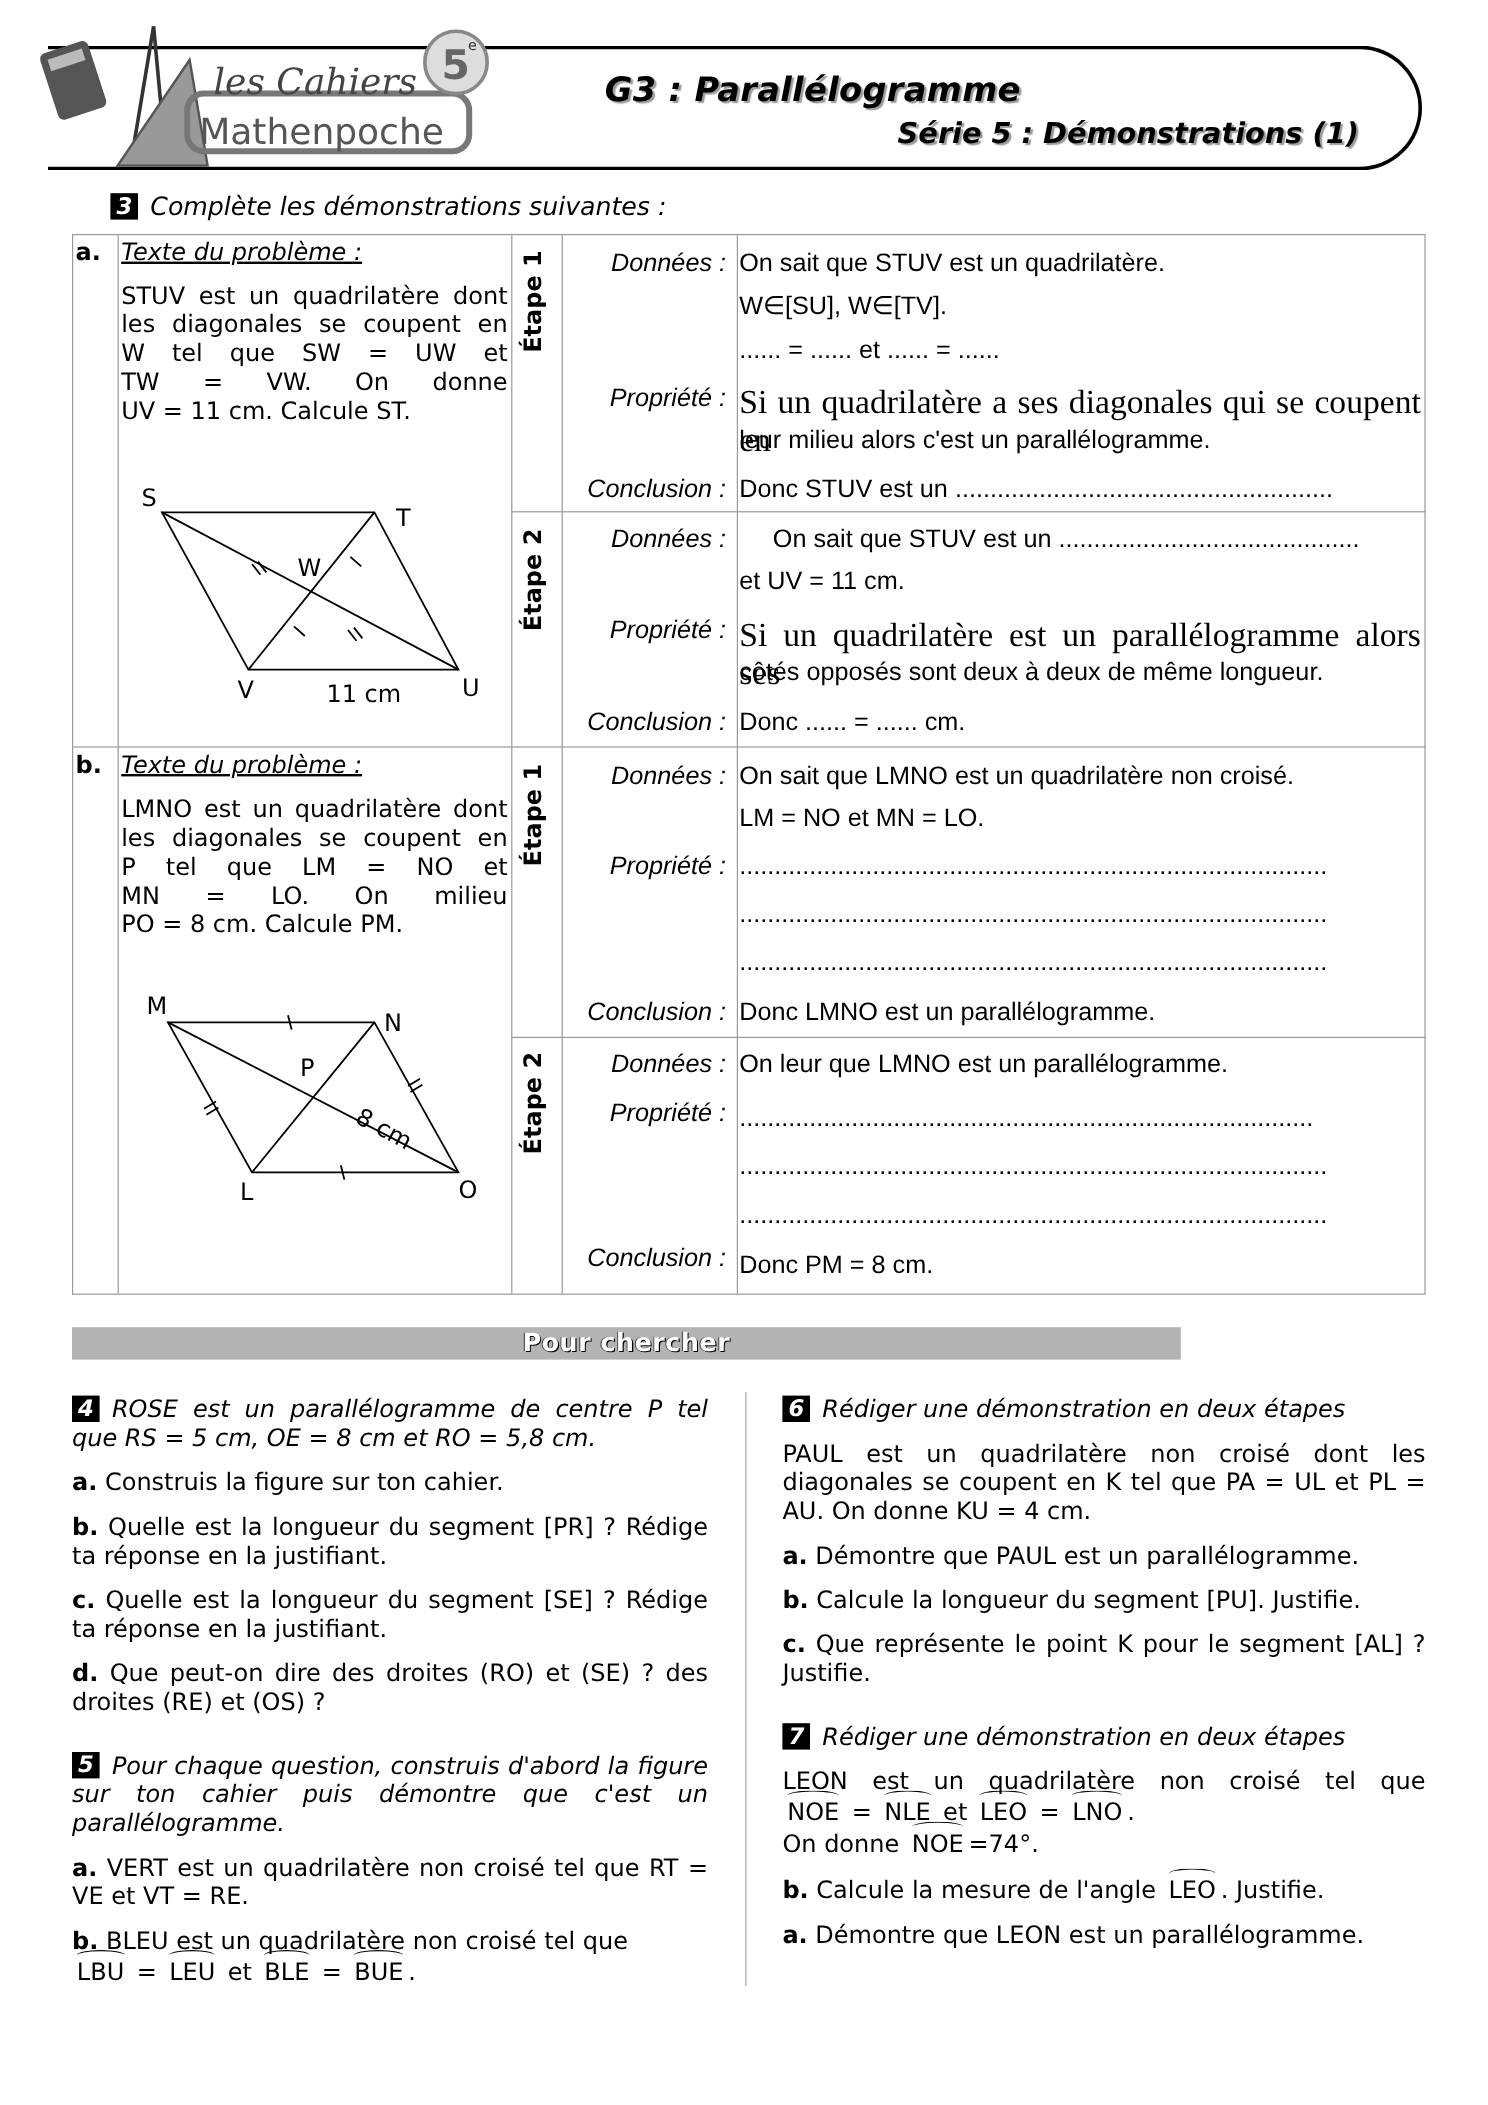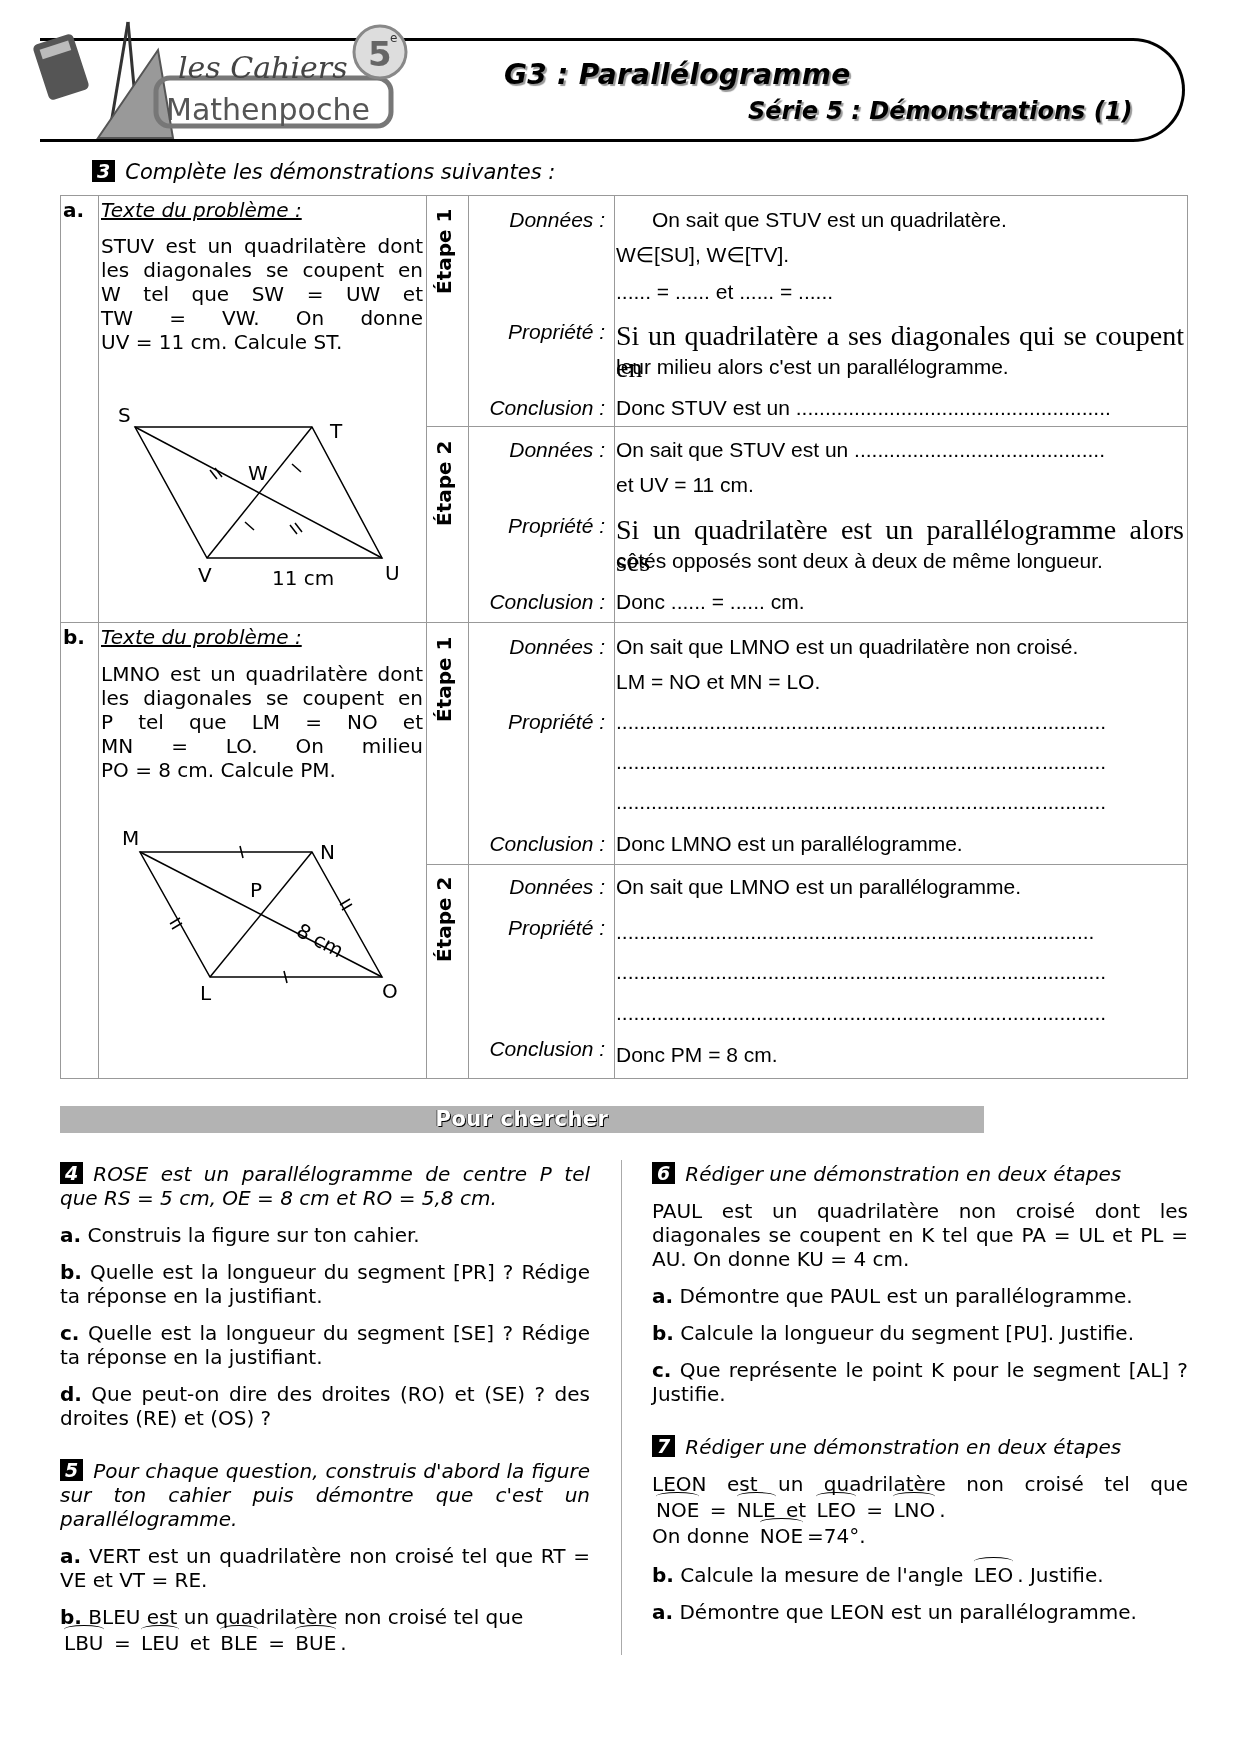--- a/index.html
+++ b/index.html
@@ -121,32 +121,32 @@
     <text x="230" y="38">T</text>
     <text x="285" y="180">U</text>
     <text x="98" y="182">V</text>
     <text x="148" y="80">W</text>
     <text x="172" y="185">11 cm</text>
   </g>
 </svg>
 
 <div class="abs etape" style="left:432px;top:294px;">Étape 1</div>
 <div class="abs row-label" style="left:415px;top:208px;">Données :</div>
-<div class="abs row-text" style="left:616px;top:208px;padding-left:36px;">On sait que STUV est un quadrilatère.</div>
+<div class="abs row-text" style="left:616px;top:208px;">On sait que STUV est un quadrilatère.</div>
 <div class="abs row-text" style="left:616px;top:243px;">W∈[SU], W∈[TV].</div>
 <div class="abs row-text" style="left:616px;top:280px;">...... = ......   et   ...... = ......</div>
 <div class="abs row-label" style="left:415px;top:320px;">Propriété :</div>
 <div class="abs row-just" style="left:616px;top:320px;">Si un quadrilatère a ses diagonales qui se coupent en</div>
 <div class="abs row-text" style="left:616px;top:355px;">leur milieu alors c'est un parallélogramme.</div>
 <div class="abs row-label" style="left:415px;top:396px;">Conclusion :</div>
 <div class="abs dots-line" style="left:616px;top:396px;">Donc STUV est un ......................................................</div>
 
 <div class="abs etape" style="left:432px;top:526px;">Étape 2</div>
 <div class="abs row-label" style="left:415px;top:438px;">Données :</div>
-<div class="abs dots-line" style="left:616px;top:438px;">On sait que STUV est un ...........................................</div>
+<div class="abs dots-line" style="left:616px;top:438px;padding-left:28px;">On sait que STUV est un ...........................................</div>
 <div class="abs row-text" style="left:616px;top:473px;">et UV = 11 cm.</div>
 <div class="abs row-label" style="left:415px;top:514px;">Propriété :</div>
 <div class="abs row-just" style="left:616px;top:514px;">Si un quadrilatère est un parallélogramme alors ses</div>
 <div class="abs row-text" style="left:616px;top:549px;">côtés opposés sont deux à deux de même longueur.</div>
 <div class="abs row-label" style="left:415px;top:590px;">Conclusion :</div>
 <div class="abs row-text" style="left:616px;top:590px;">Donc ...... = ...... cm.</div>
 
 <div class="abs label-ab" style="left:63px;top:625px;">b.</div>
 <div class="abs problem-head" style="left:101px;top:625px;">Texte du problème :</div>
 <div class="abs problem-text" style="left:101px;top:662px;">
@@ -184,21 +184,21 @@
 <div class="abs row-text" style="left:616px;top:670px;">LM = NO et MN = LO.</div>
 <div class="abs row-label" style="left:415px;top:710px;">Propriété :</div>
 <div class="abs dots-line" style="left:616px;top:710px;">....................................................................................</div>
 <div class="abs dots-line" style="left:616px;top:750px;">....................................................................................</div>
 <div class="abs dots-line" style="left:616px;top:790px;">....................................................................................</div>
 <div class="abs row-label" style="left:415px;top:832px;">Conclusion :</div>
 <div class="abs row-text" style="left:616px;top:832px;">Donc LMNO est un parallélogramme.</div>
 
 <div class="abs etape" style="left:432px;top:962px;">Étape 2</div>
 <div class="abs row-label" style="left:415px;top:875px;">Données :</div>
-<div class="abs row-text" style="left:616px;top:875px;">On sait que LMNO est un parallélogramme.</div>
+<div class="abs row-text" style="left:616px;top:875px;">On leur que LMNO est un parallélogramme.</div>
 <div class="abs row-label" style="left:415px;top:916px;">Propriété :</div>
 <div class="abs dots-line" style="left:616px;top:920px;"> ..................................................................................</div>
 <div class="abs dots-line" style="left:616px;top:960px;">....................................................................................</div>
 <div class="abs dots-line" style="left:616px;top:1001px;">....................................................................................</div>
 <div class="abs row-label" style="left:415px;top:1037px;">Conclusion :</div>
 <div class="abs row-text" style="left:616px;top:1043px;">Donc PM = 8 cm.</div>
 
 <div class="abs section-bar">
   <span>Pour chercher</span>
 </div>

